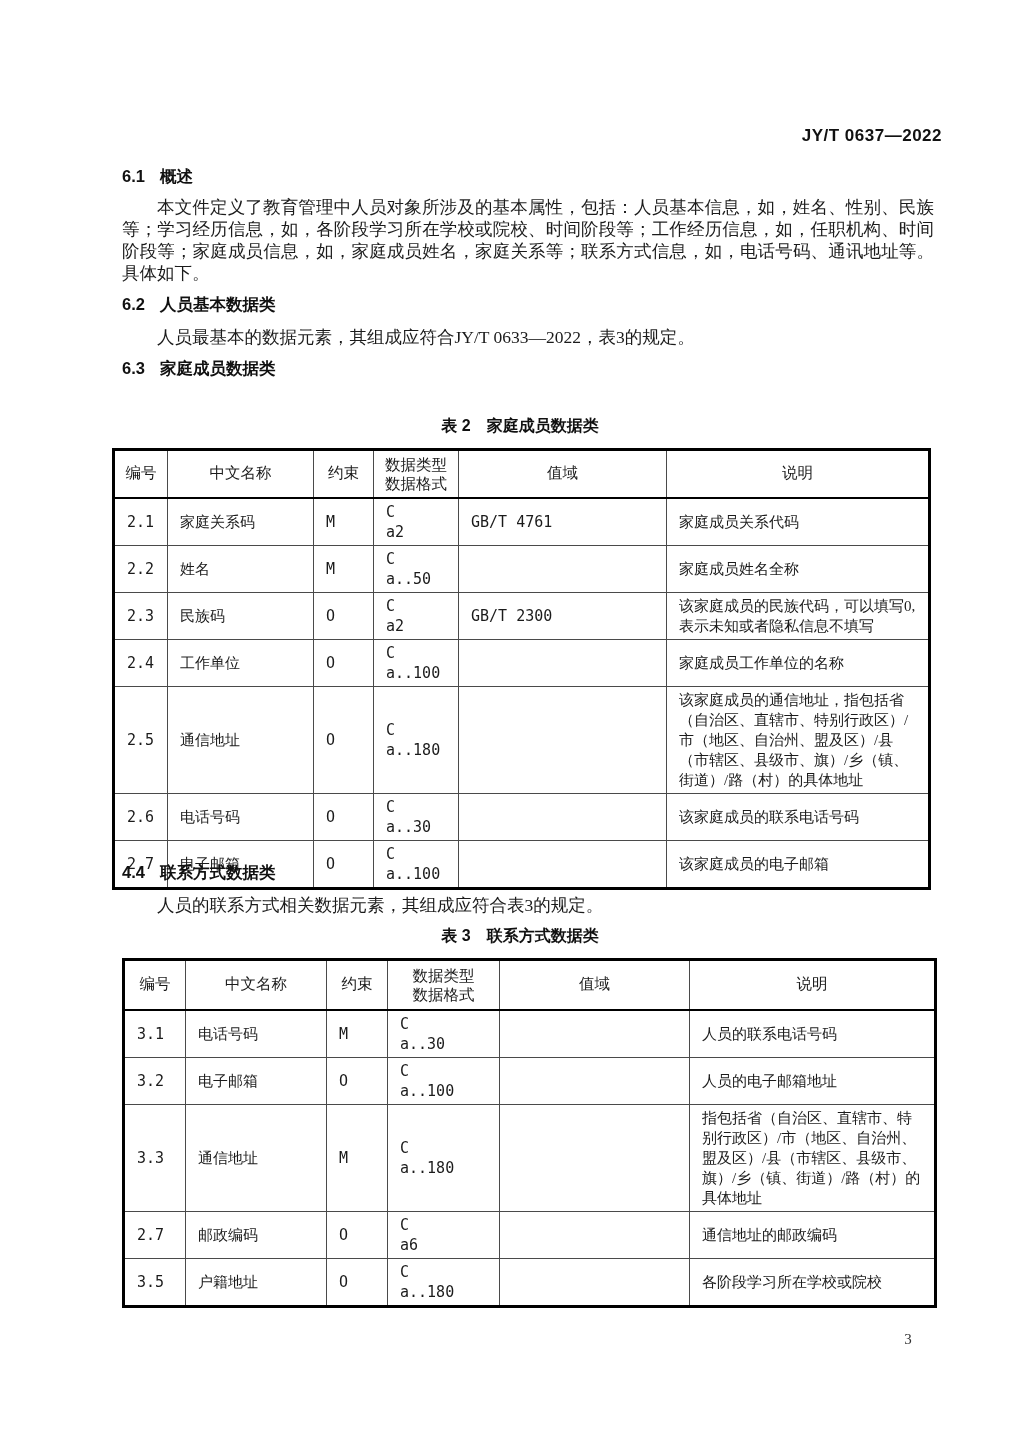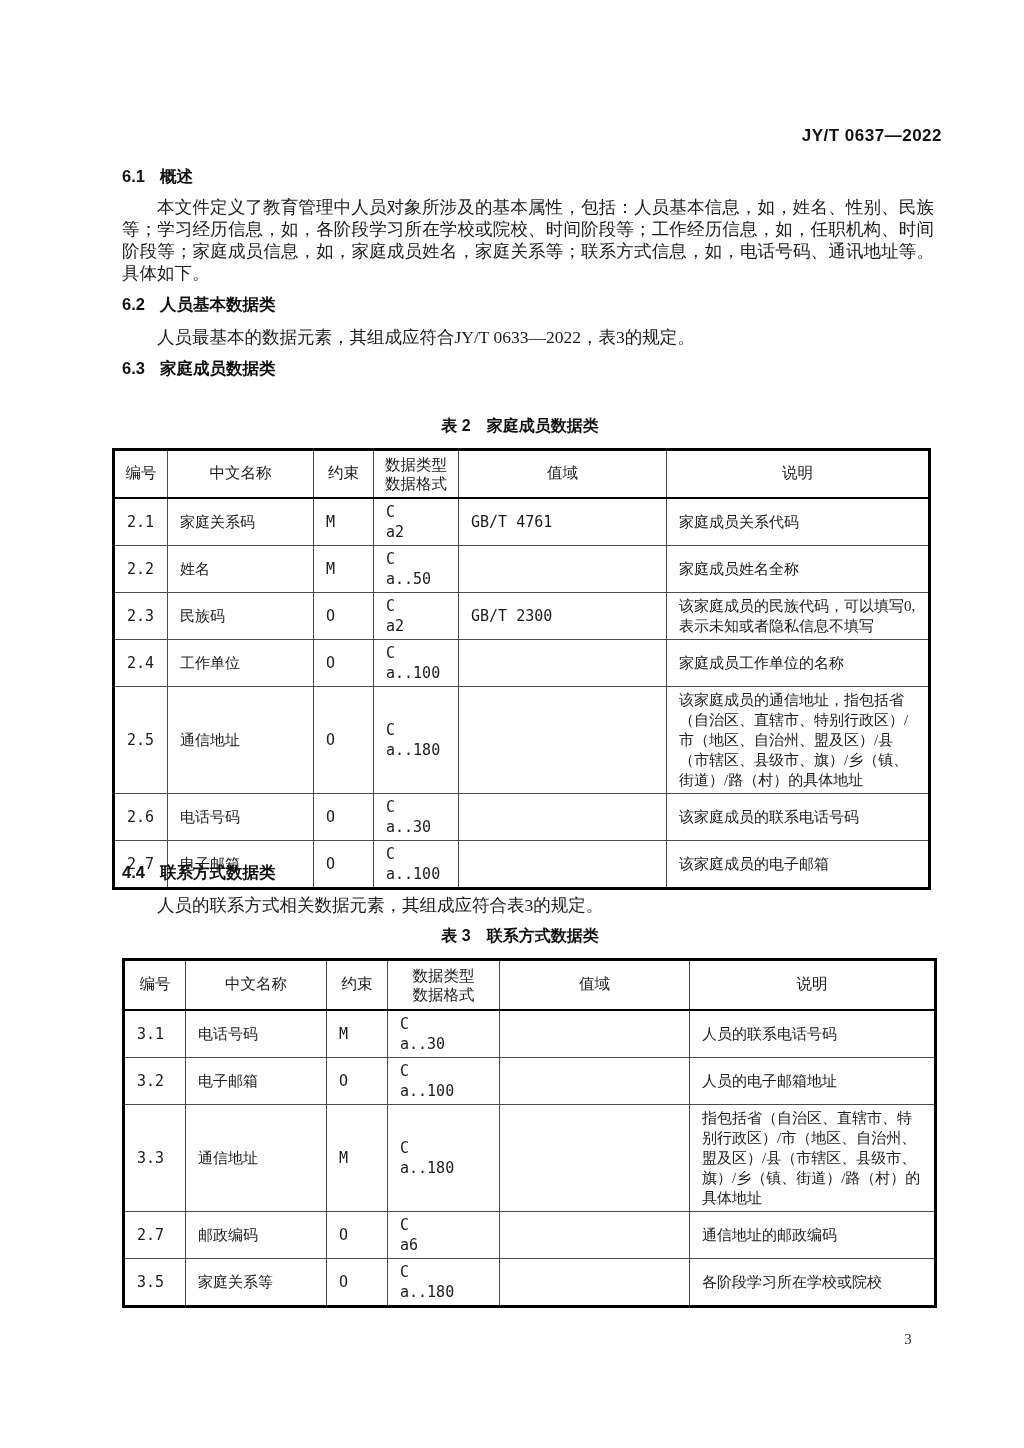--- a/index.html
+++ b/index.html
@@ -266,21 +266,21 @@
       <td class="cell-id mono">2.7</td>
       <td>邮政编码</td>
       <td class="cell-constraint mono">O</td>
       <td class="cell-type mono pre">C
 a6</td>
       <td class="mono"></td>
       <td class="cell-desc">通信地址的邮政编码</td>
     </tr>
     <tr class="r-std">
       <td class="cell-id mono">3.5</td>
-      <td>家庭关系等</td>
+      <td>户籍地址</td>
       <td class="cell-constraint mono">O</td>
       <td class="cell-type mono pre">C
 a..180</td>
       <td class="mono"></td>
       <td class="cell-desc">各阶段学习所在学校或院校</td>
     </tr>
   </tbody>
     </table>
 
   <div class="page-num">3</div>

